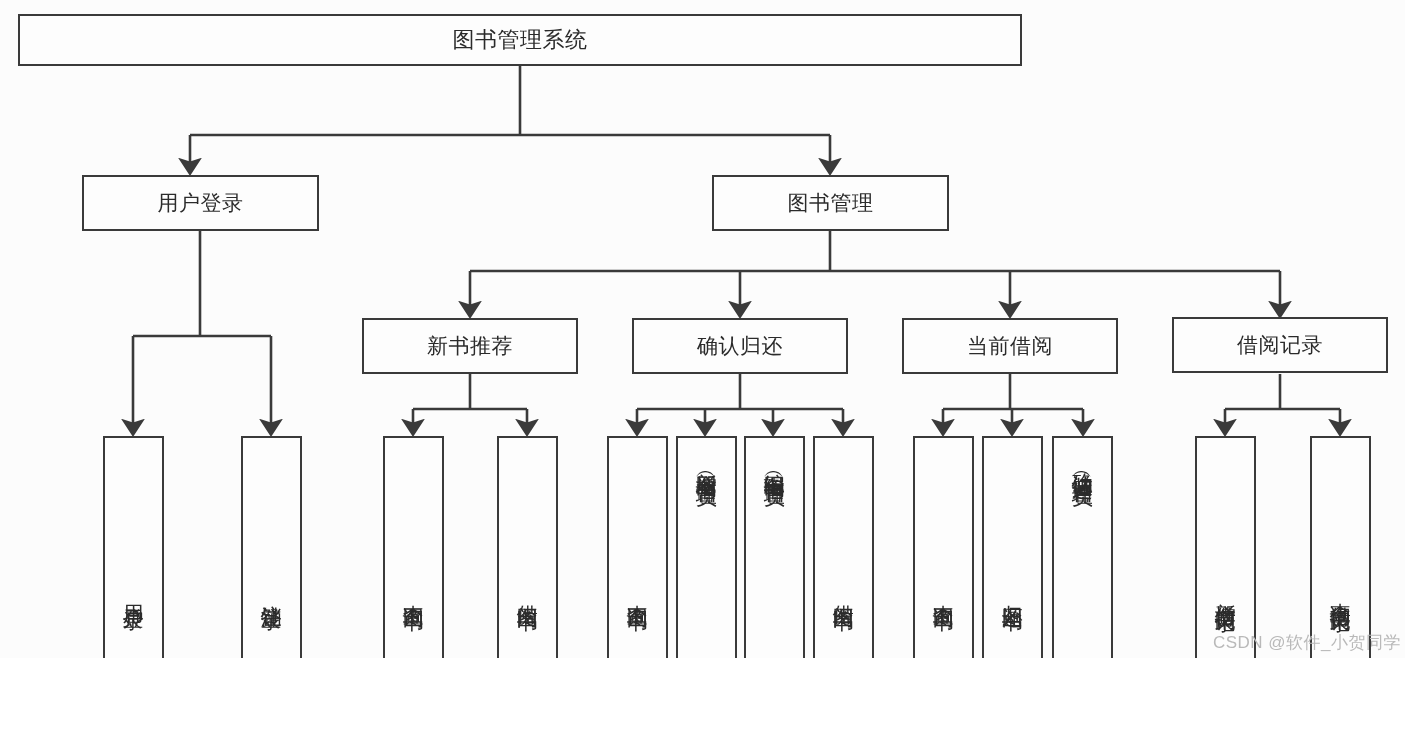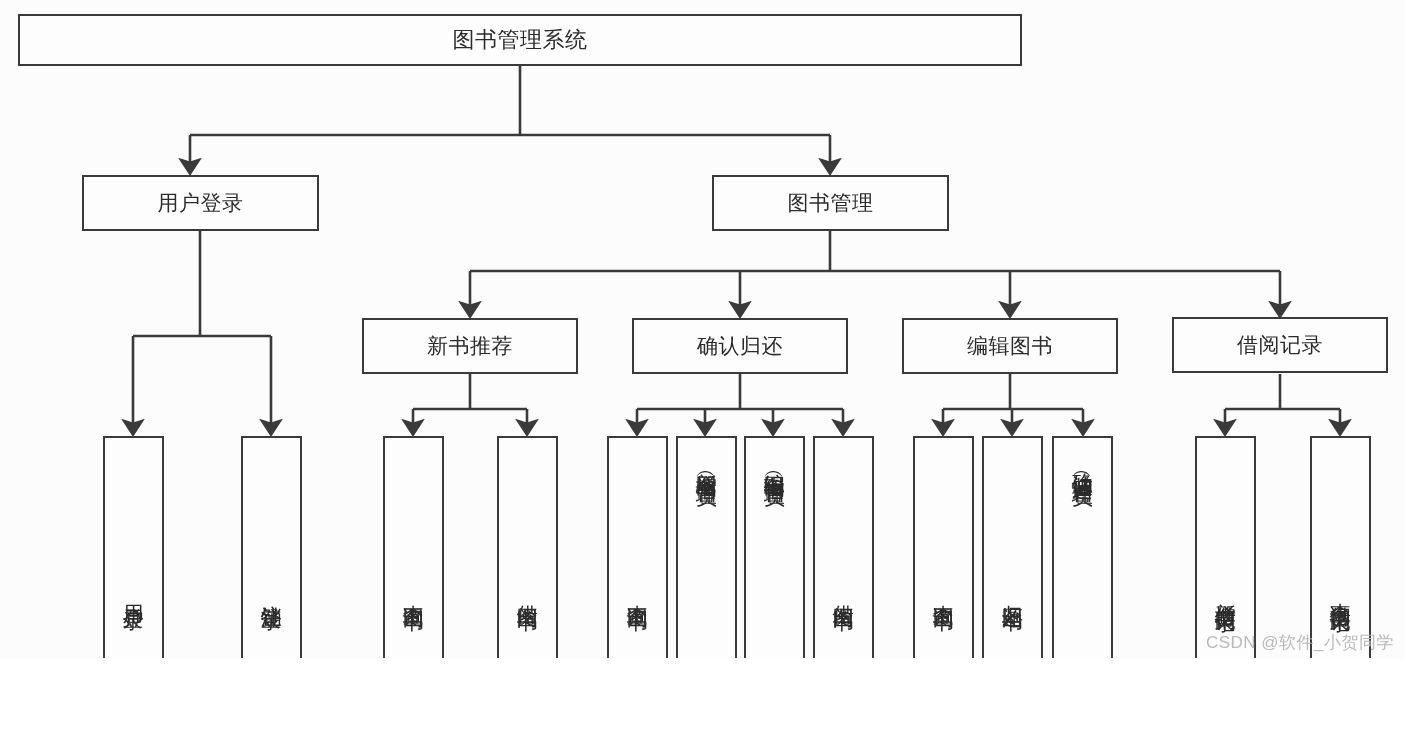--- a/index.html
+++ b/index.html
@@ -65,21 +65,21 @@
     display: flex;
     align-items: center;
     justify-content: center;
   }
   .leafwrap.top {
     align-items: flex-start;
     padding-top: 8px;
   }
   #watermark {
     position: absolute;
-    right: 11px;
+    right: 4px;
     bottom: 4px;
     font-size: 17px;
     color: #b9b9b9;
     letter-spacing: 0.5px;
     white-space: nowrap;
   }
 </style>
 </head>
 <body>
 
@@ -146,21 +146,21 @@
     <span>图书管理</span>
   </div>
 
   <div class="node lvl2" style="left:362px; top:318px; width:216px; height:56px;">
     <span>新书推荐</span>
   </div>
   <div class="node lvl2" style="left:632px; top:318px; width:216px; height:56px;">
     <span>确认归还</span>
   </div>
   <div class="node lvl2" style="left:902px; top:318px; width:216px; height:56px;">
-    <span>编辑图书</span>
+    <span>当前借阅</span>
   </div>
   <div class="node lvl2" style="left:1172px; top:317px; width:216px; height:56px;">
     <span>借阅记录</span>
   </div>
 
   <div class="node leaf" style="left:103px; top:436px; width:61px; height:301px;">
     <div class="leafwrap">
       <span class="vtext">用户登录</span>
     </div>
   </div>

